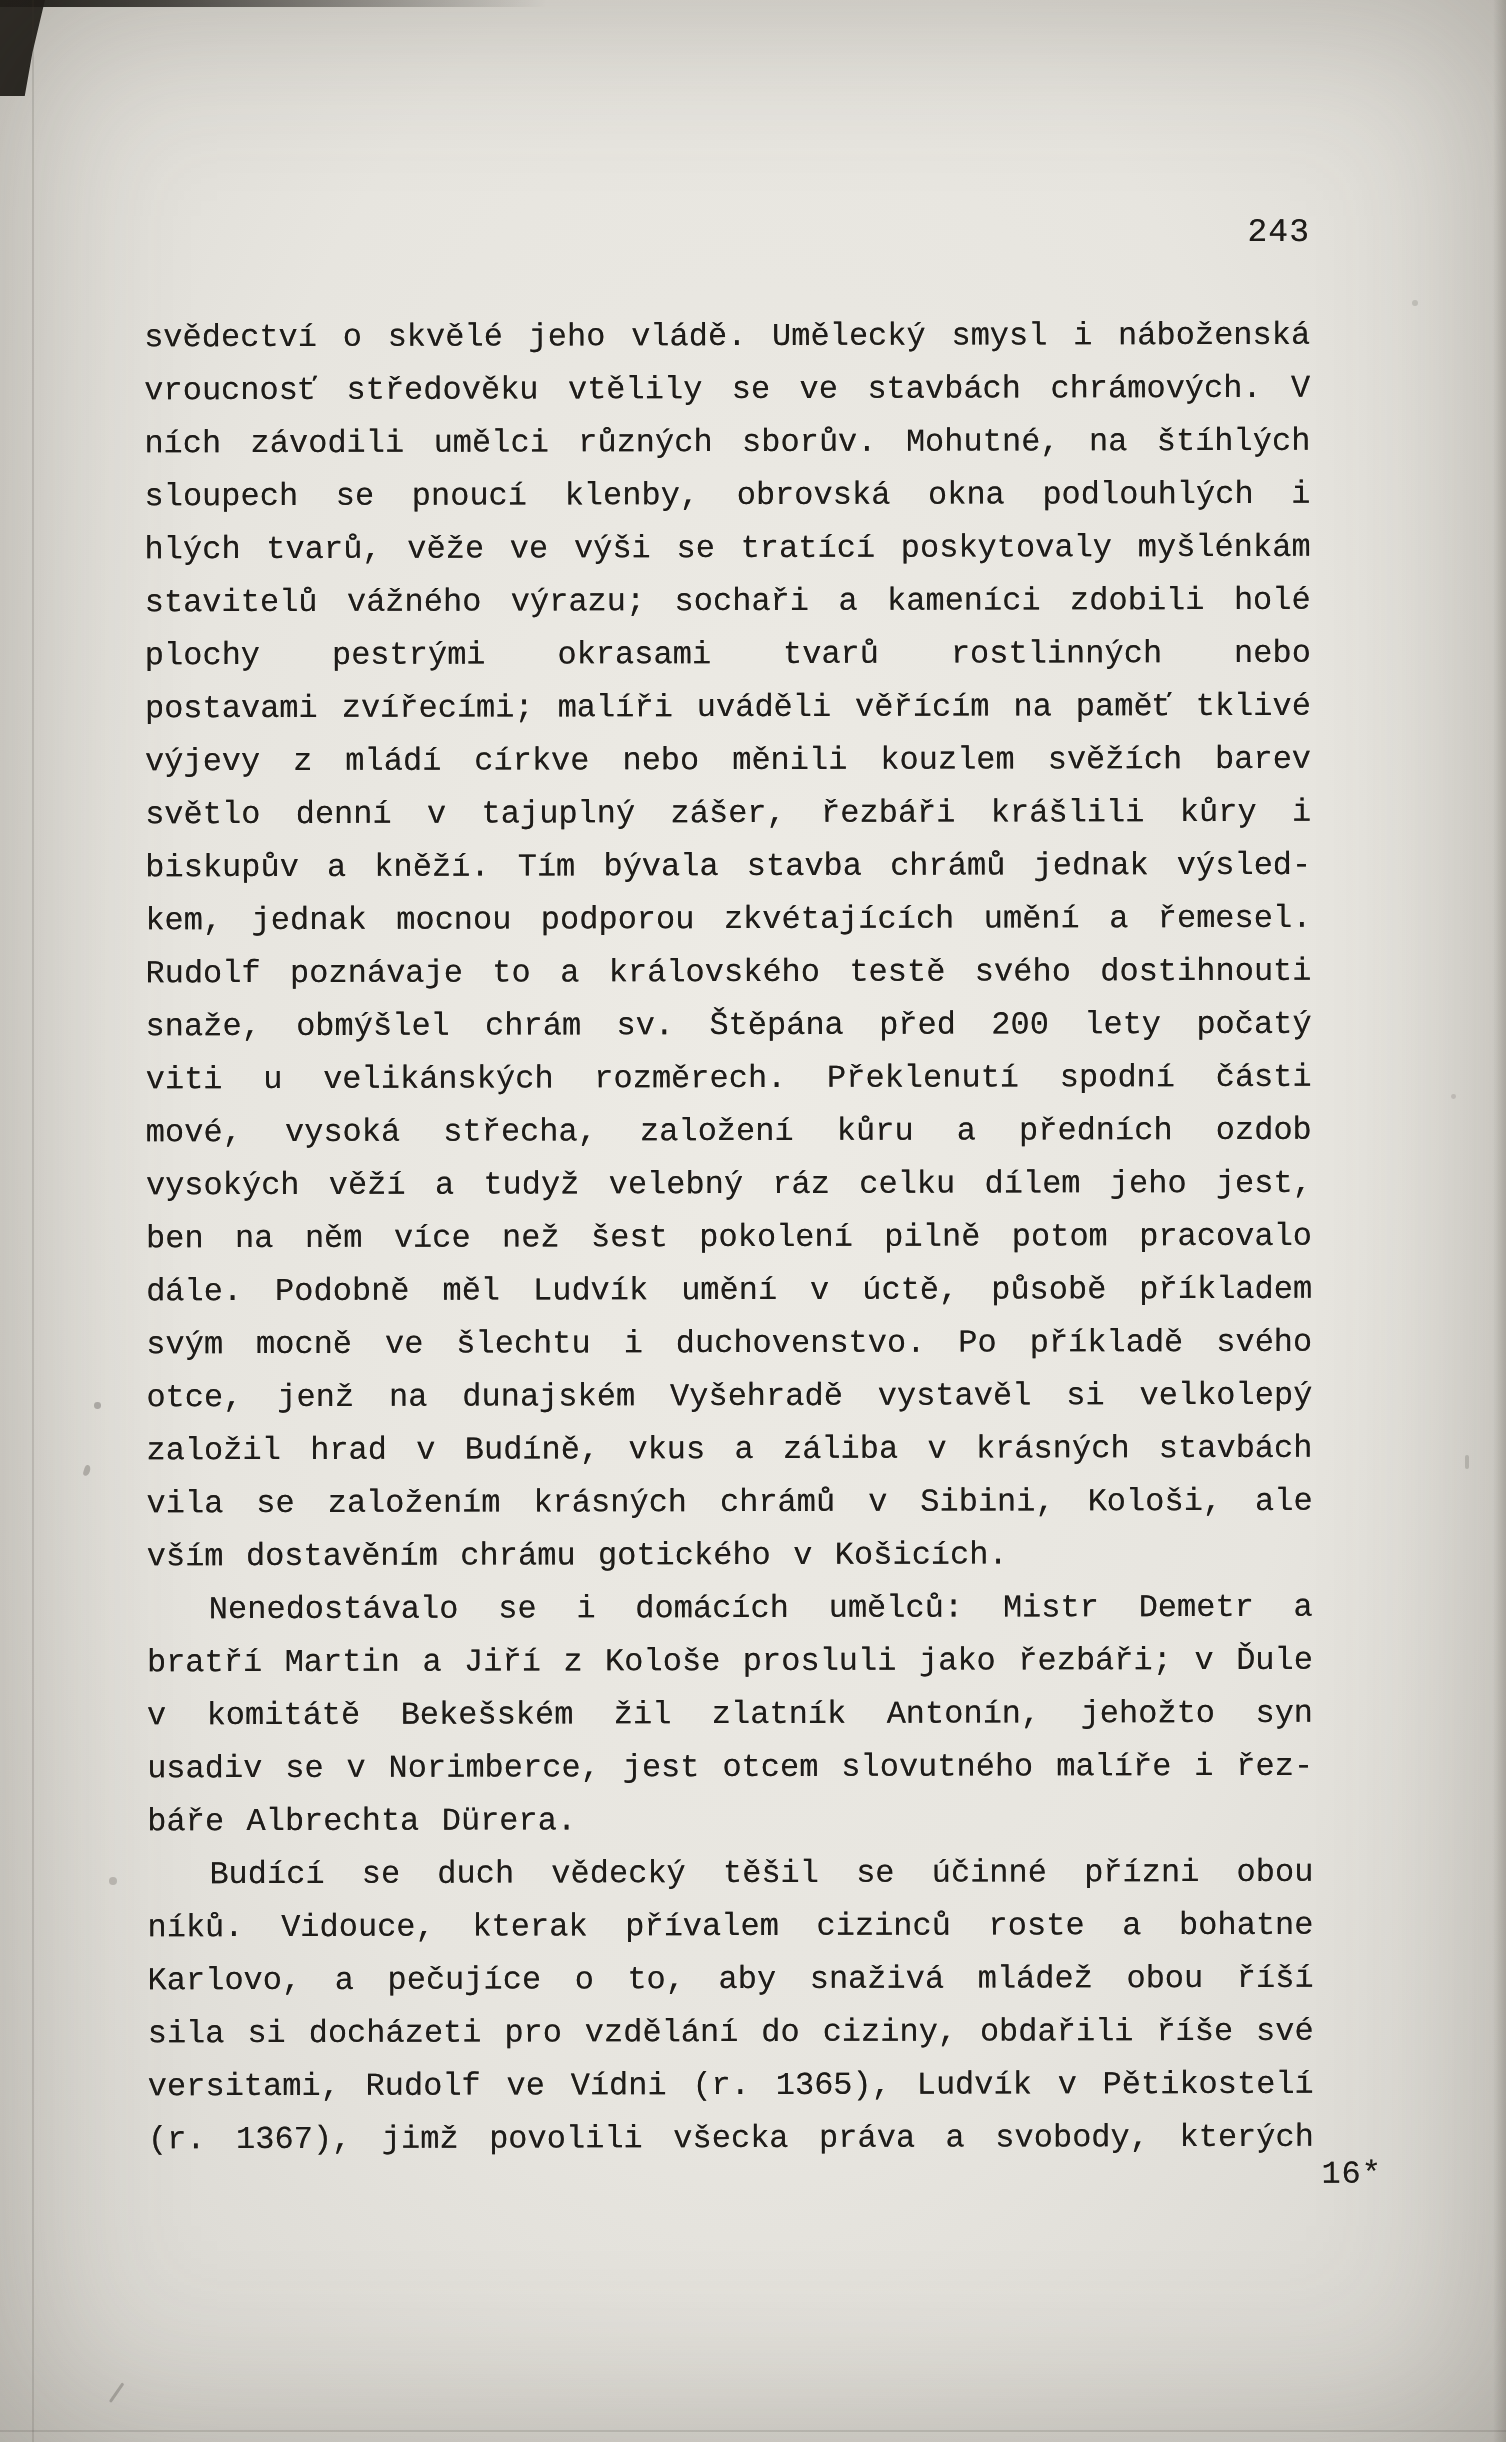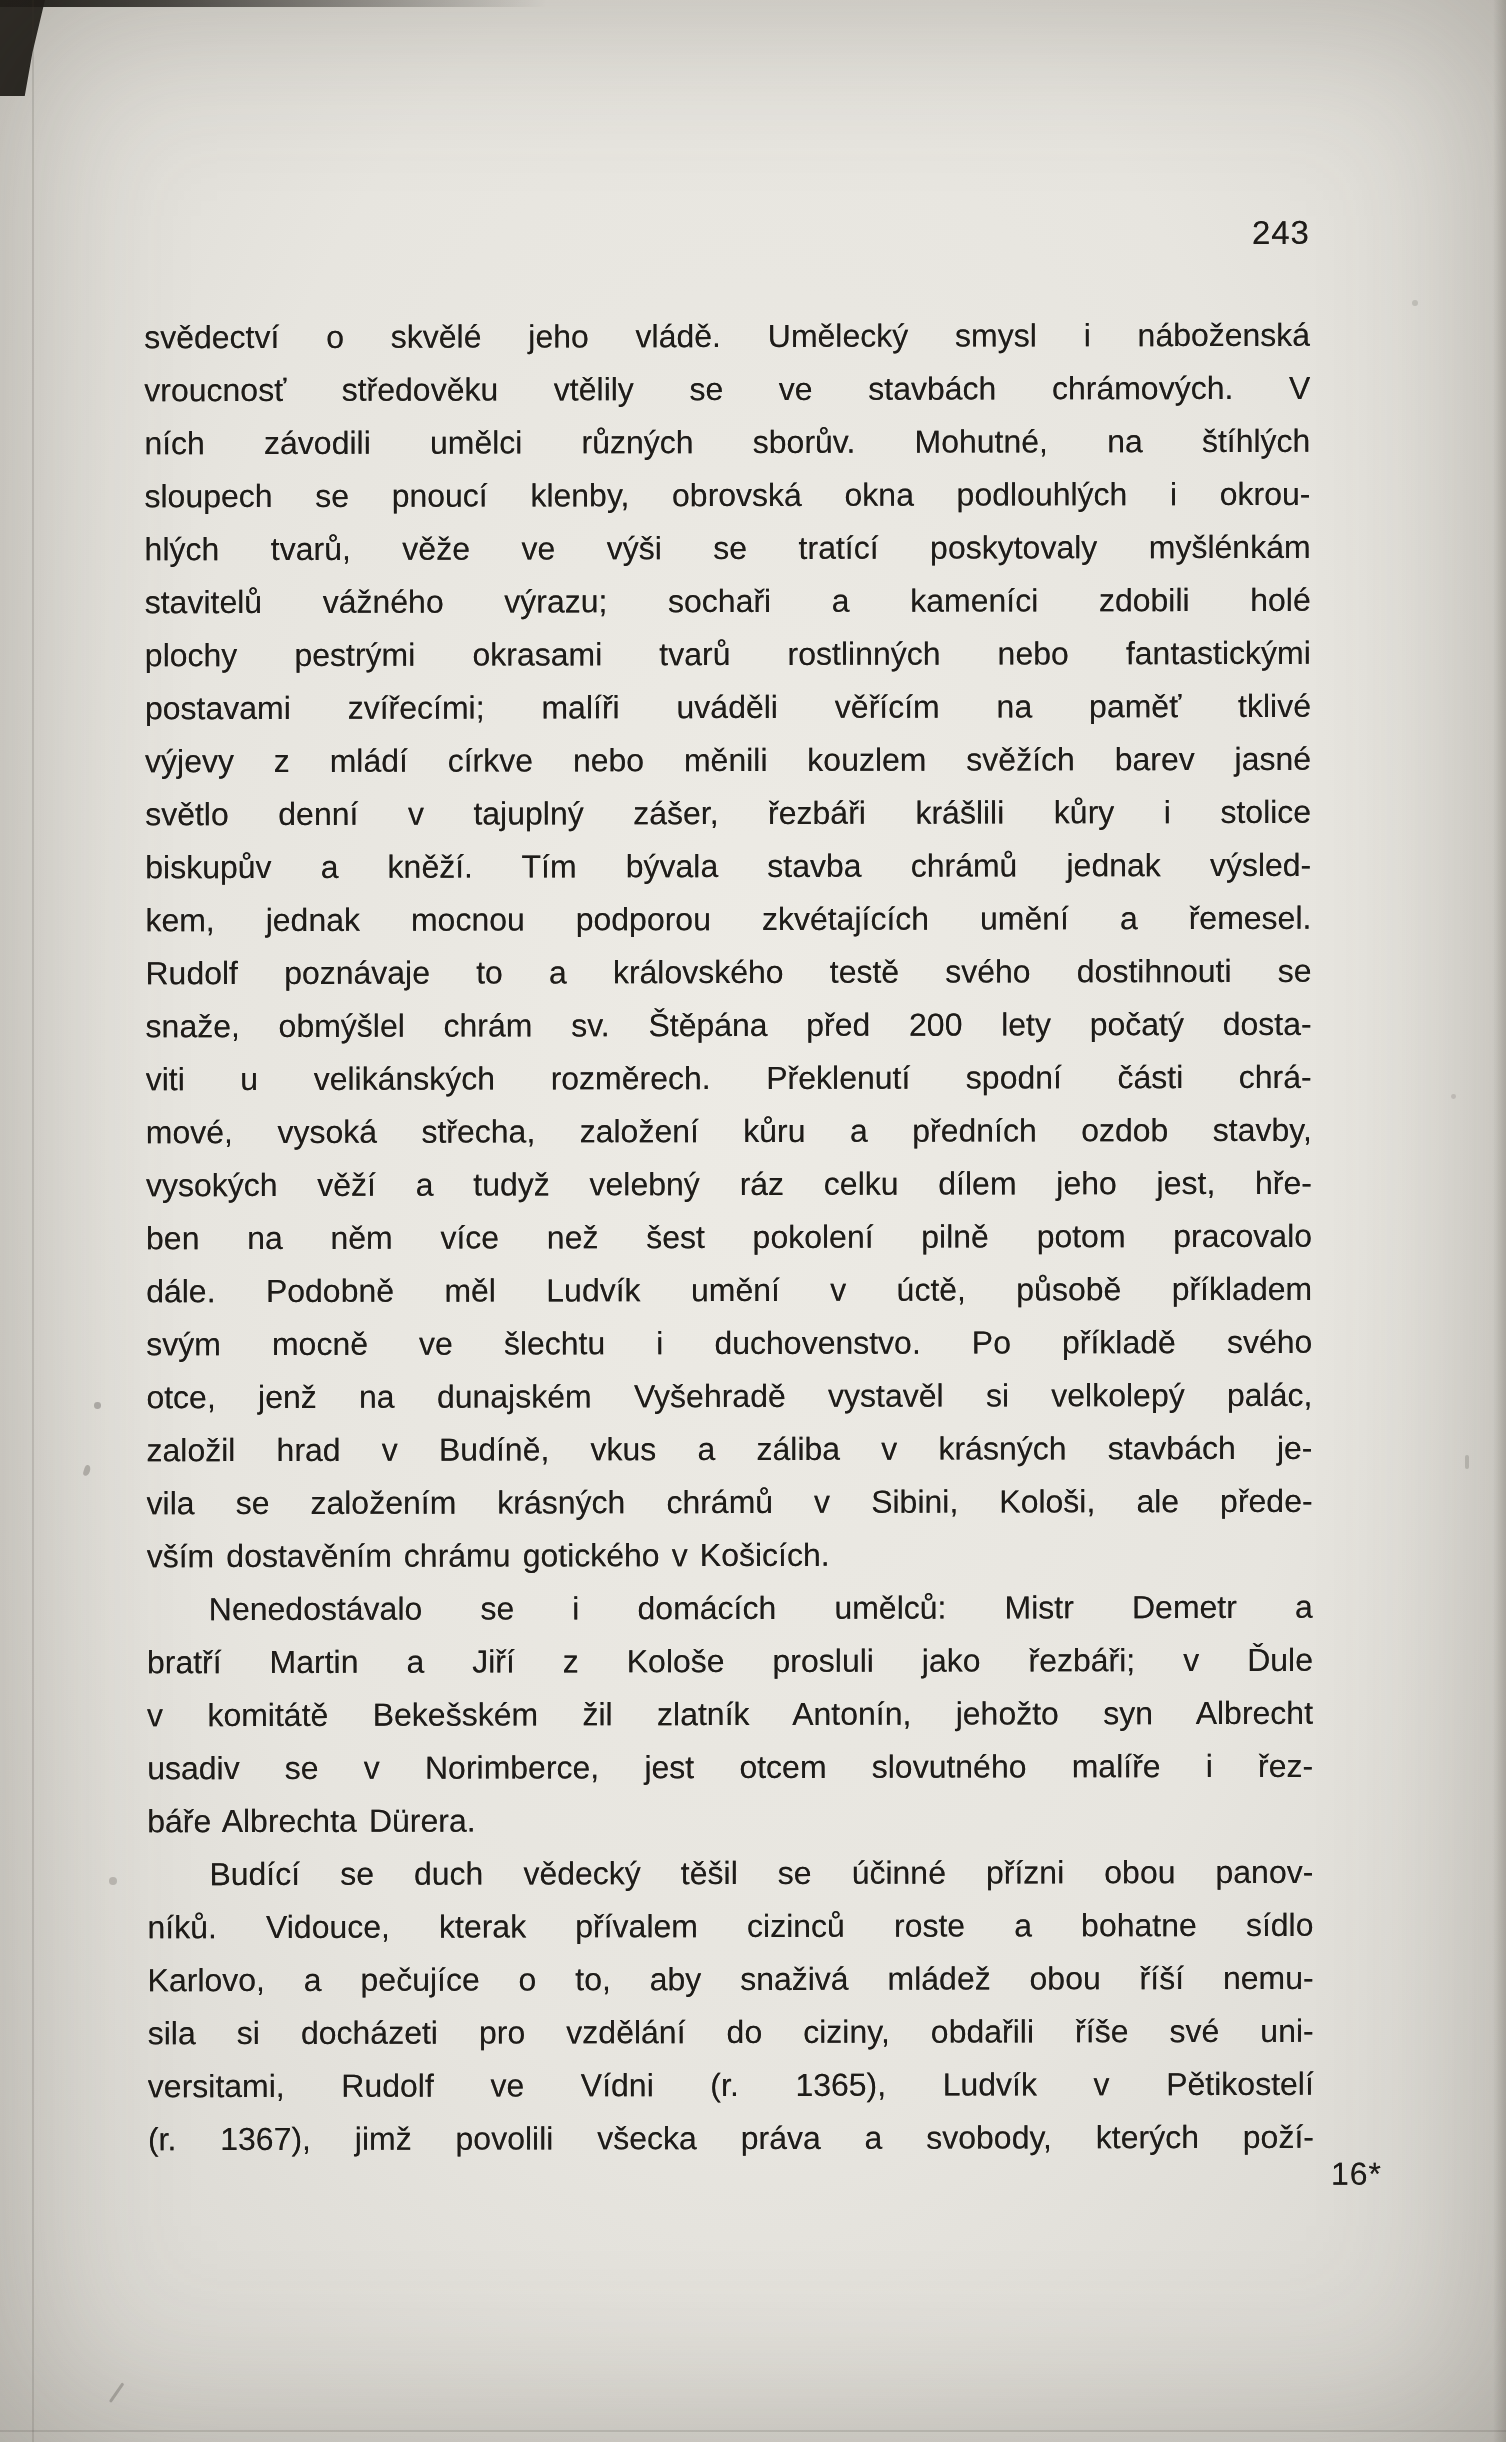--- a/index.html
+++ b/index.html
@@ -6,21 +6,21 @@
     margin: 0;
     padding: 0;
     background: #cfcdc7;
   }
   .page {
     position: relative;
     width: 1507px;
     height: 2442px;
     overflow: hidden;
     background: radial-gradient(ellipse at 50% 42%, #edebe5 0%, #e7e5df 55%, #dbd9d3 88%, #d3d1cb 100%);
-    font-family: Liberation Sans, sans-serif;
+    font-family: Liberation Mono, monospace;
     color: #1e1c19;
   }
   .vignette {
     position: absolute;
     inset: 0;
     pointer-events: none;
     box-shadow: inset 0 0 166px 17.6px rgba(82, 77, 66, 0.30);
   }
   .print-area {
     position: absolute;

